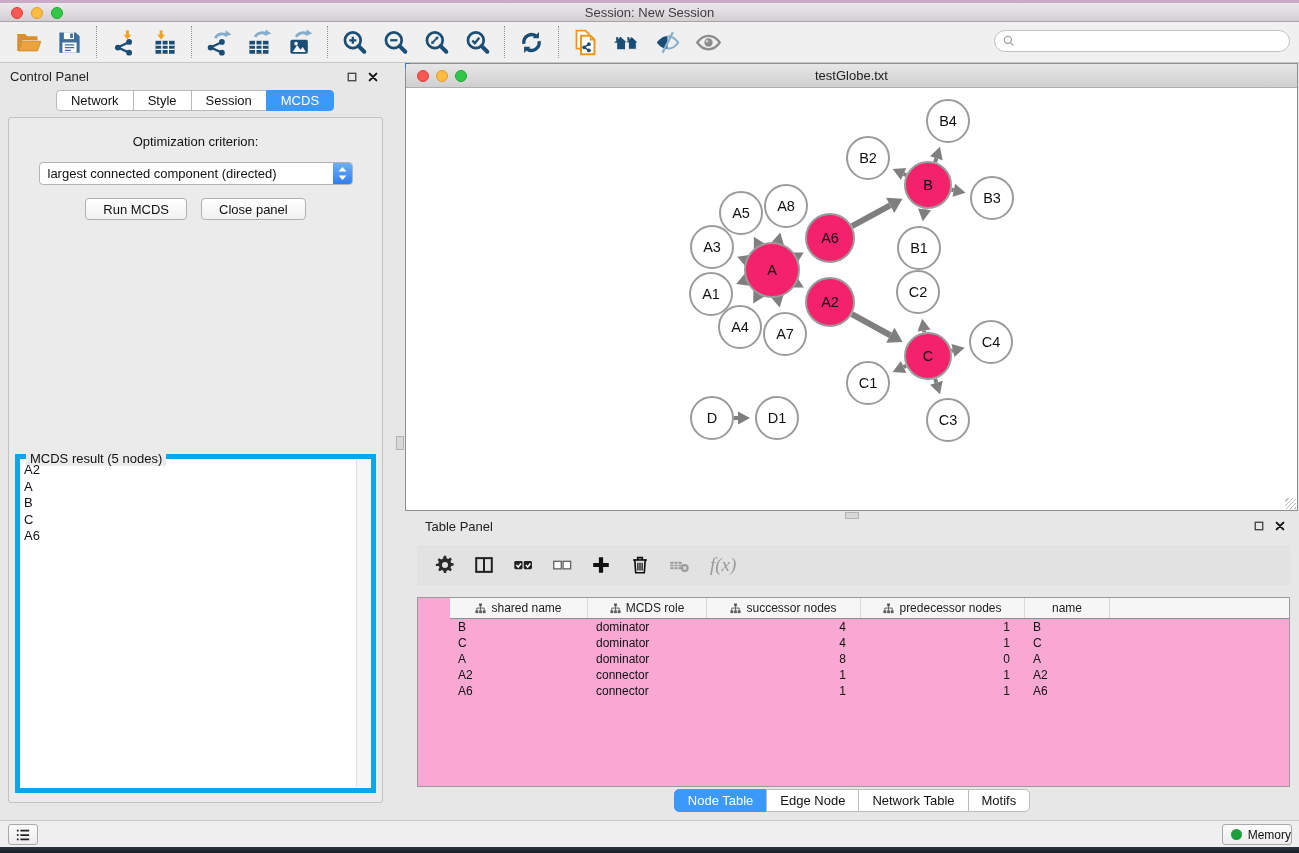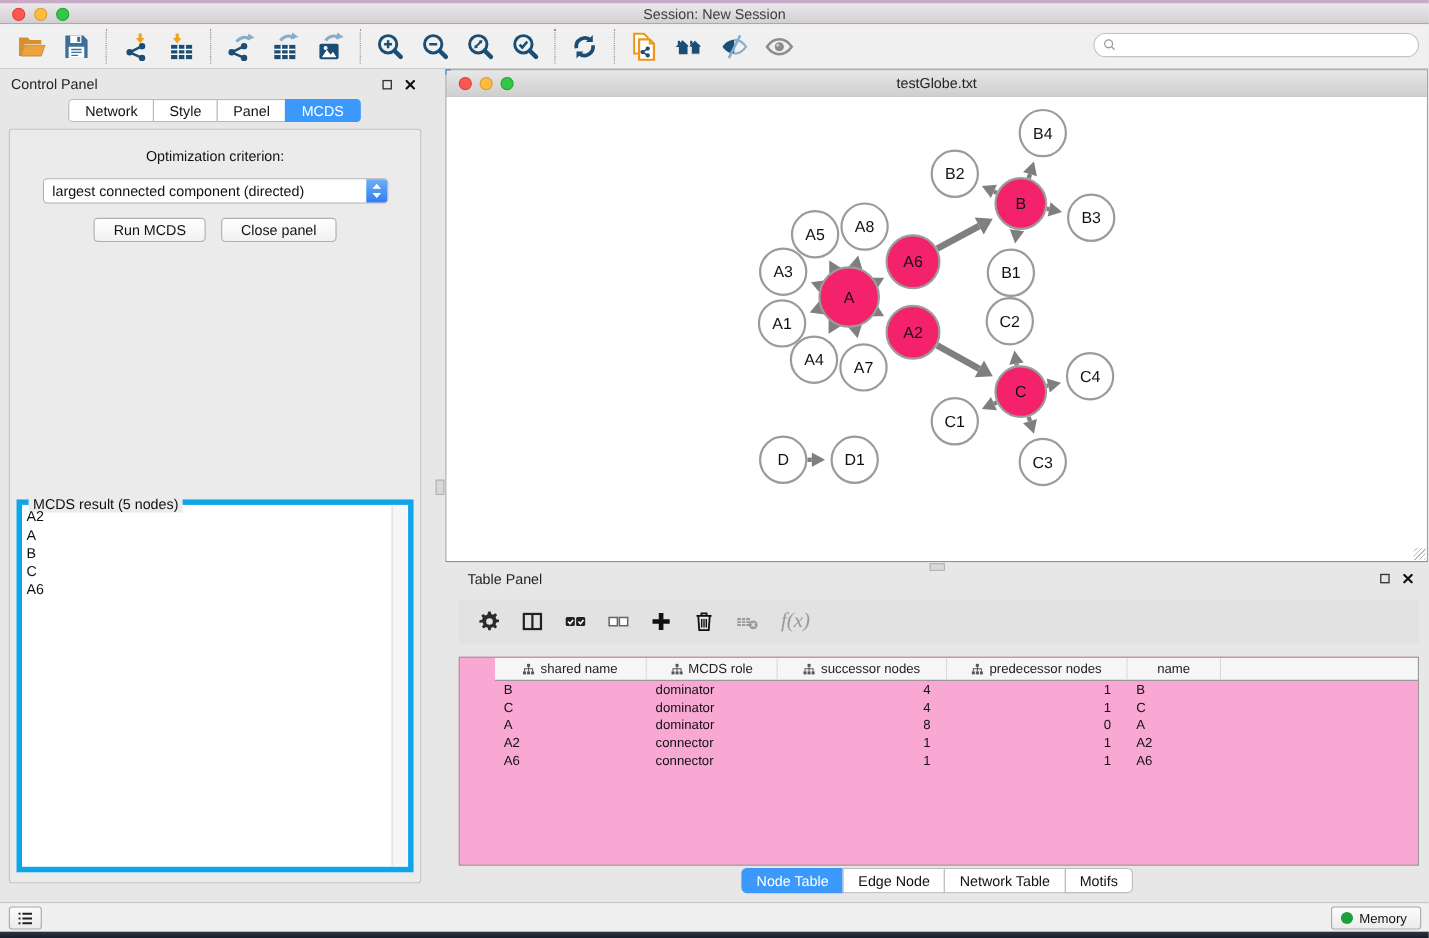--- a/index.html
+++ b/index.html
@@ -111,21 +111,21 @@
   .tp-tab:last-child { border-radius:0 5px 5px 0; }
   .tp-tab.active { background:#3b99fc; border-color:#3b99fc; color:#fff; }
 
   
   .statusbar { position:absolute; top:820px; left:0; width:100%; height:27px;
     background:#efefef; border-top:1px solid #c6c6c6; }
   .sb-list-btn { position:absolute; left:8px; top:3px; width:30px; height:21px;
     background:linear-gradient(#fcfcfc,#ececec); border:1px solid #a9a9a9; border-radius:3px;
     display:flex; align-items:center; justify-content:center; }
   .sb-list-btn svg { width:16px; height:14px; }
-  .memory-btn { position:absolute; right:7px; top:3px; height:21px; padding:0 12px 0 8px;
+  .memory-btn { position:absolute; right:7px; top:3px; height:21px; padding:0 0 0 8px;
     background:linear-gradient(#fcfcfc,#ececec); border:1px solid #a9a9a9; border-radius:3px;
     display:flex; align-items:center; gap:6px; font-size:12px; color:#111; }
   .memory-dot { width:11px; height:11px; border-radius:50%; background:#1ba03c; }
   .desktop-strip { position:absolute; top:847px; left:0; width:100%; height:6px;
     background:linear-gradient(#2c3542,#161d26); }
 </style>
 </head>
 <body>
 
 <div class="app">
@@ -302,21 +302,21 @@
         </div>
         <div class="win-ic">
           <svg viewBox="0 0 16 16">
               <path d="M3.5 3.5l9 9M12.5 3.5l-9 9" stroke="#111" stroke-width="2.6" stroke-linecap="round"></path>
             </svg>
         </div>
       </div>
       <div class="cp-tabs">
           <div class="cp-tab">Network</div>
           <div class="cp-tab">Style</div>
-          <div class="cp-tab">Panel</div>
+          <div class="cp-tab">Session</div>
           <div class="cp-tab active">MCDS</div>
         </div>
       <div class="cp-content">
         <div class="opt-label">Optimization criterion:</div>
         <div class="dropdown">
           <div class="dd-text">largest connected component (directed)</div>
           <div class="dd-stepper">
             <svg viewBox="0 0 11 15">
                 <path d="M1.5 5.6L5.5 1l4 4.6zM1.5 9.4L5.5 14l4-4.6z" fill="#fff"></path>
               </svg>

